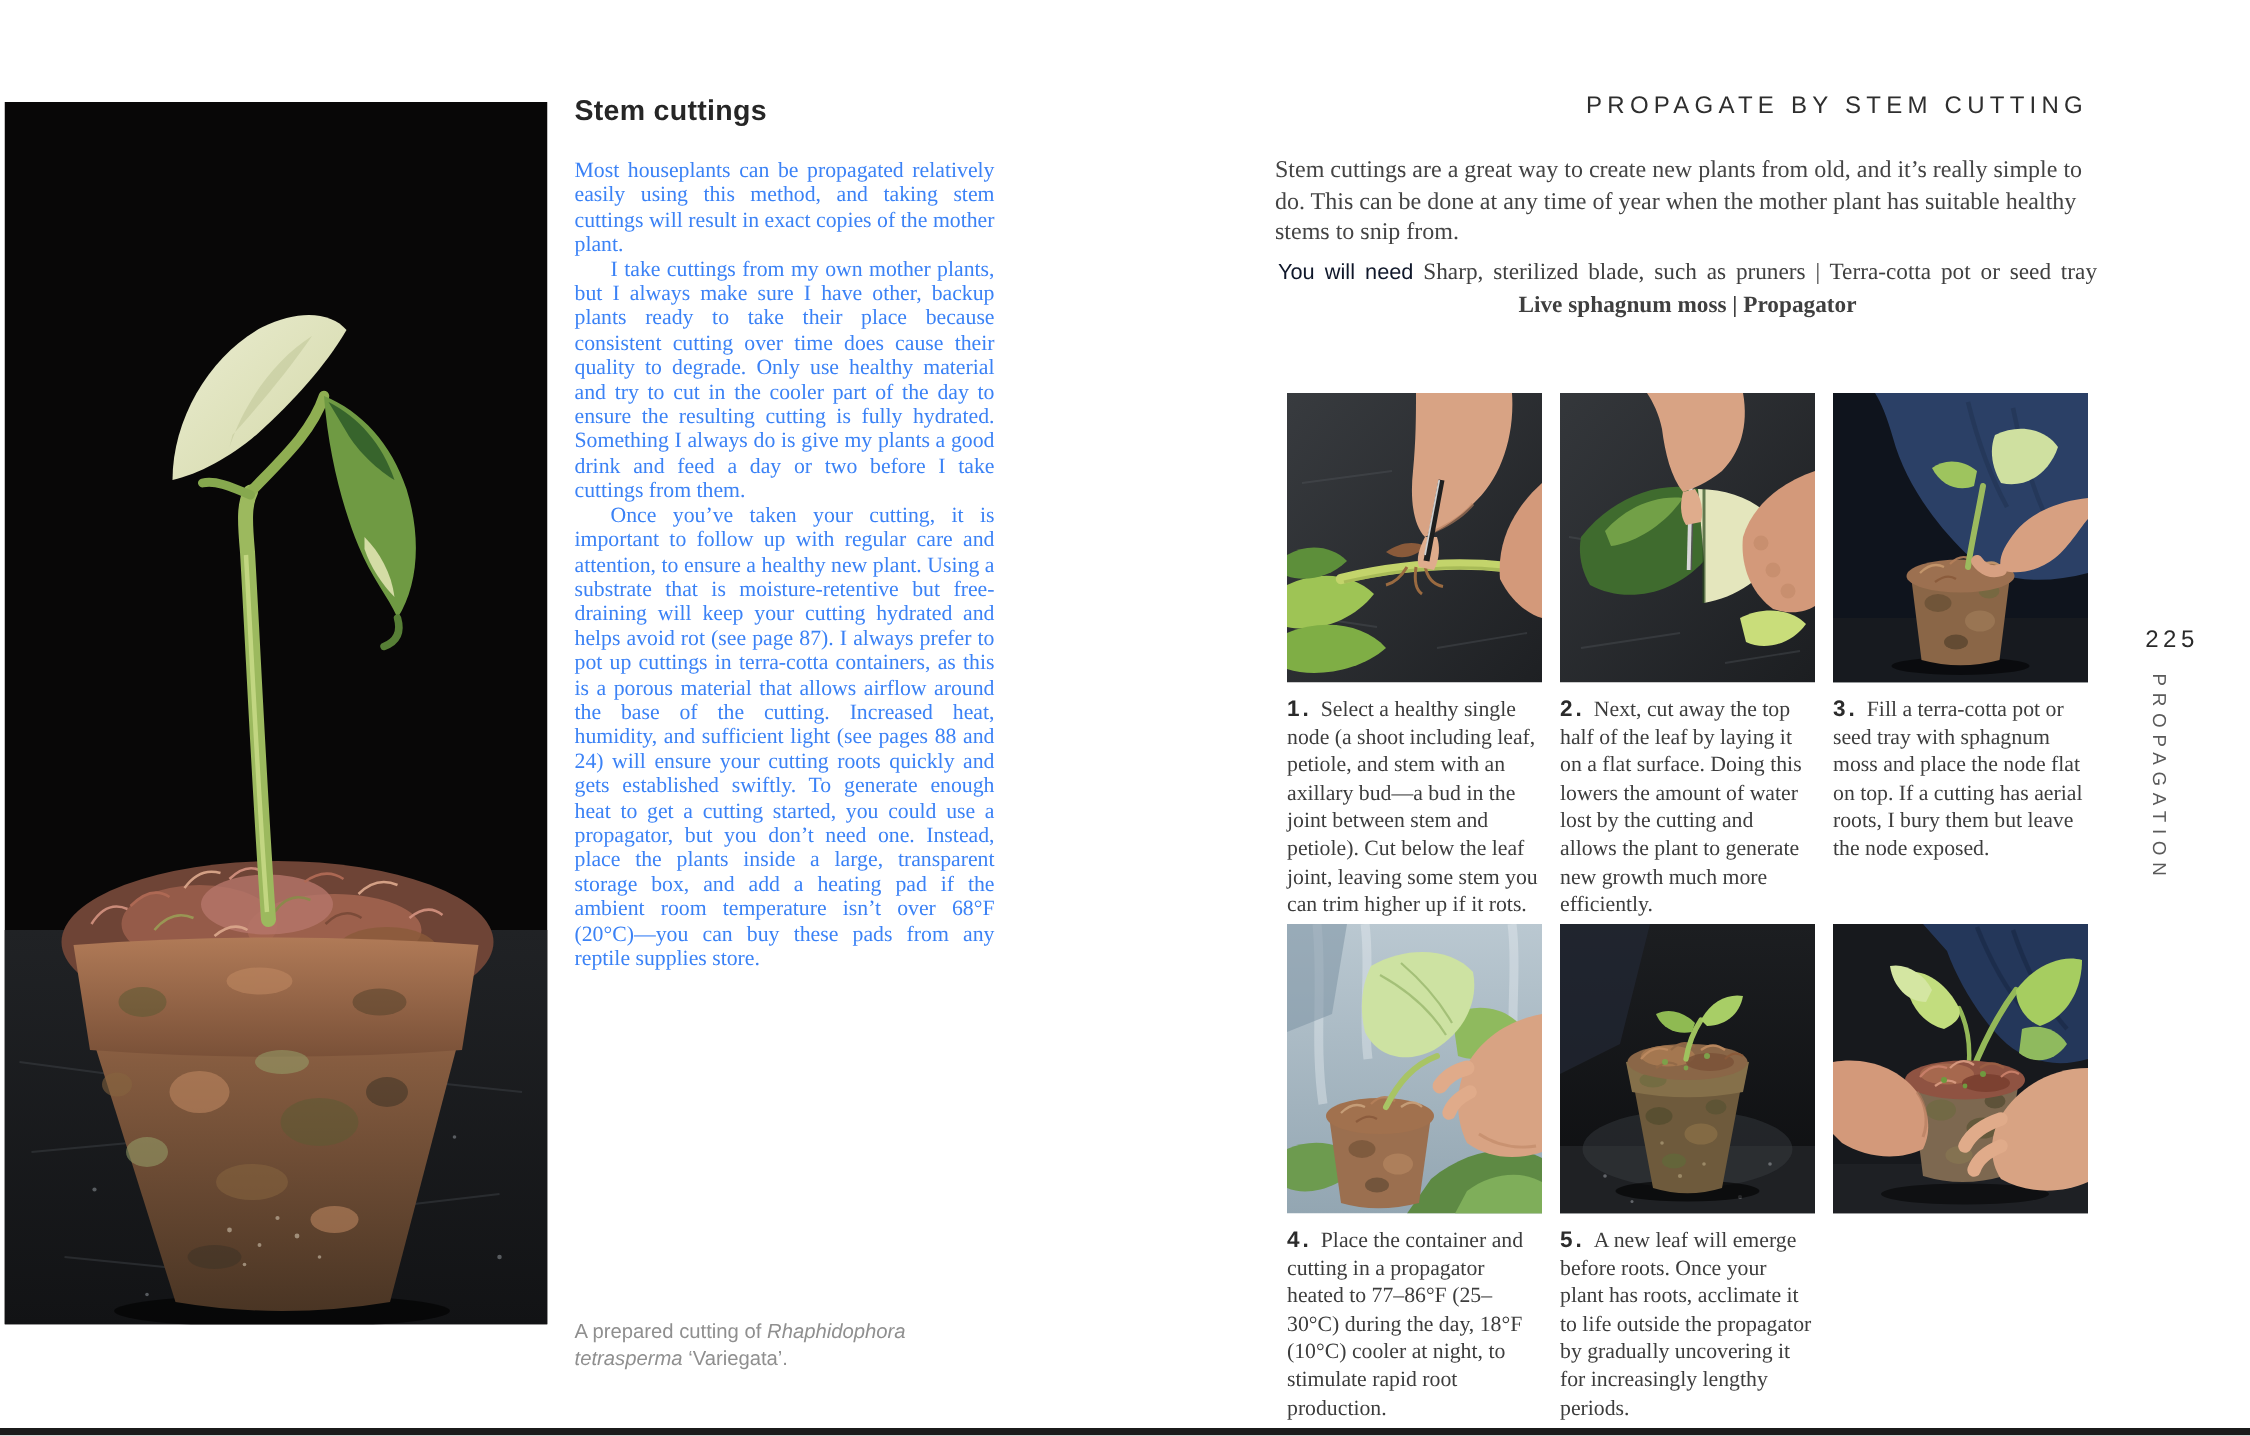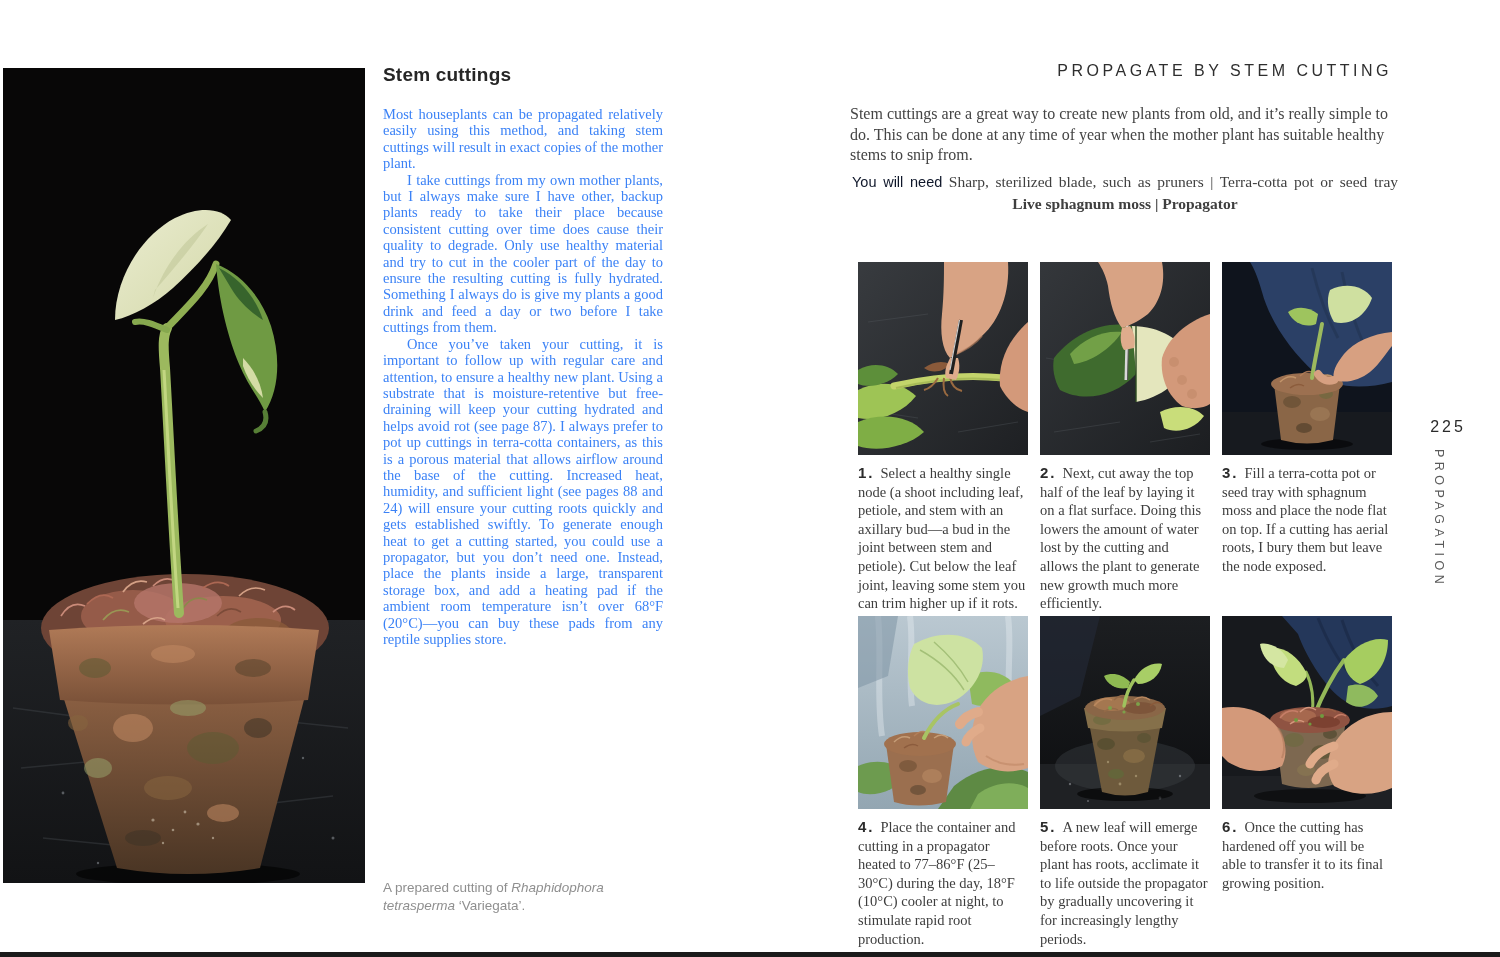--- a/index.html
+++ b/index.html
@@ -438,20 +438,19 @@
               <circle cx="100" cy="100" r="2"></circle>
               <circle cx="88" cy="108" r="1.6"></circle>
             </g>
           <path d="M0,92 C22,88 44,96 56,112 C64,124 66,138 60,150 C44,158 22,156 6,146 L0,140 Z" fill="#d3997a"></path>
           <path d="M56,112 C62,120 64,132 60,142" fill="none" stroke="#b07a5c" stroke-width="2" opacity=".6"></path>
           <path d="M170,96 C146,96 124,108 112,128 C104,142 104,158 112,170 C130,180 152,180 170,172 Z" fill="#d8a383"></path>
           <path d="M112,130 C100,134 92,140 88,148" fill="none" stroke="#e0ab8a" stroke-width="9" stroke-linecap="round"></path>
           <path d="M112,148 C102,152 96,158 94,164" fill="none" stroke="#e0ab8a" stroke-width="9" stroke-linecap="round"></path>
         </svg>
       </div>
-      <figcaption class="step-caption"><span class="step-num">6.</span><span>Once the cutting has hardened off you will be able to transfer it to its final growing position.</span></figcaption>
     </figure>
   </div>
 
   <div class="page-number">225</div>
   <div class="section-label">PROPAGATION</div>
   <div class="bottom-bar"></div>
 </div>
 
 </body></html>

